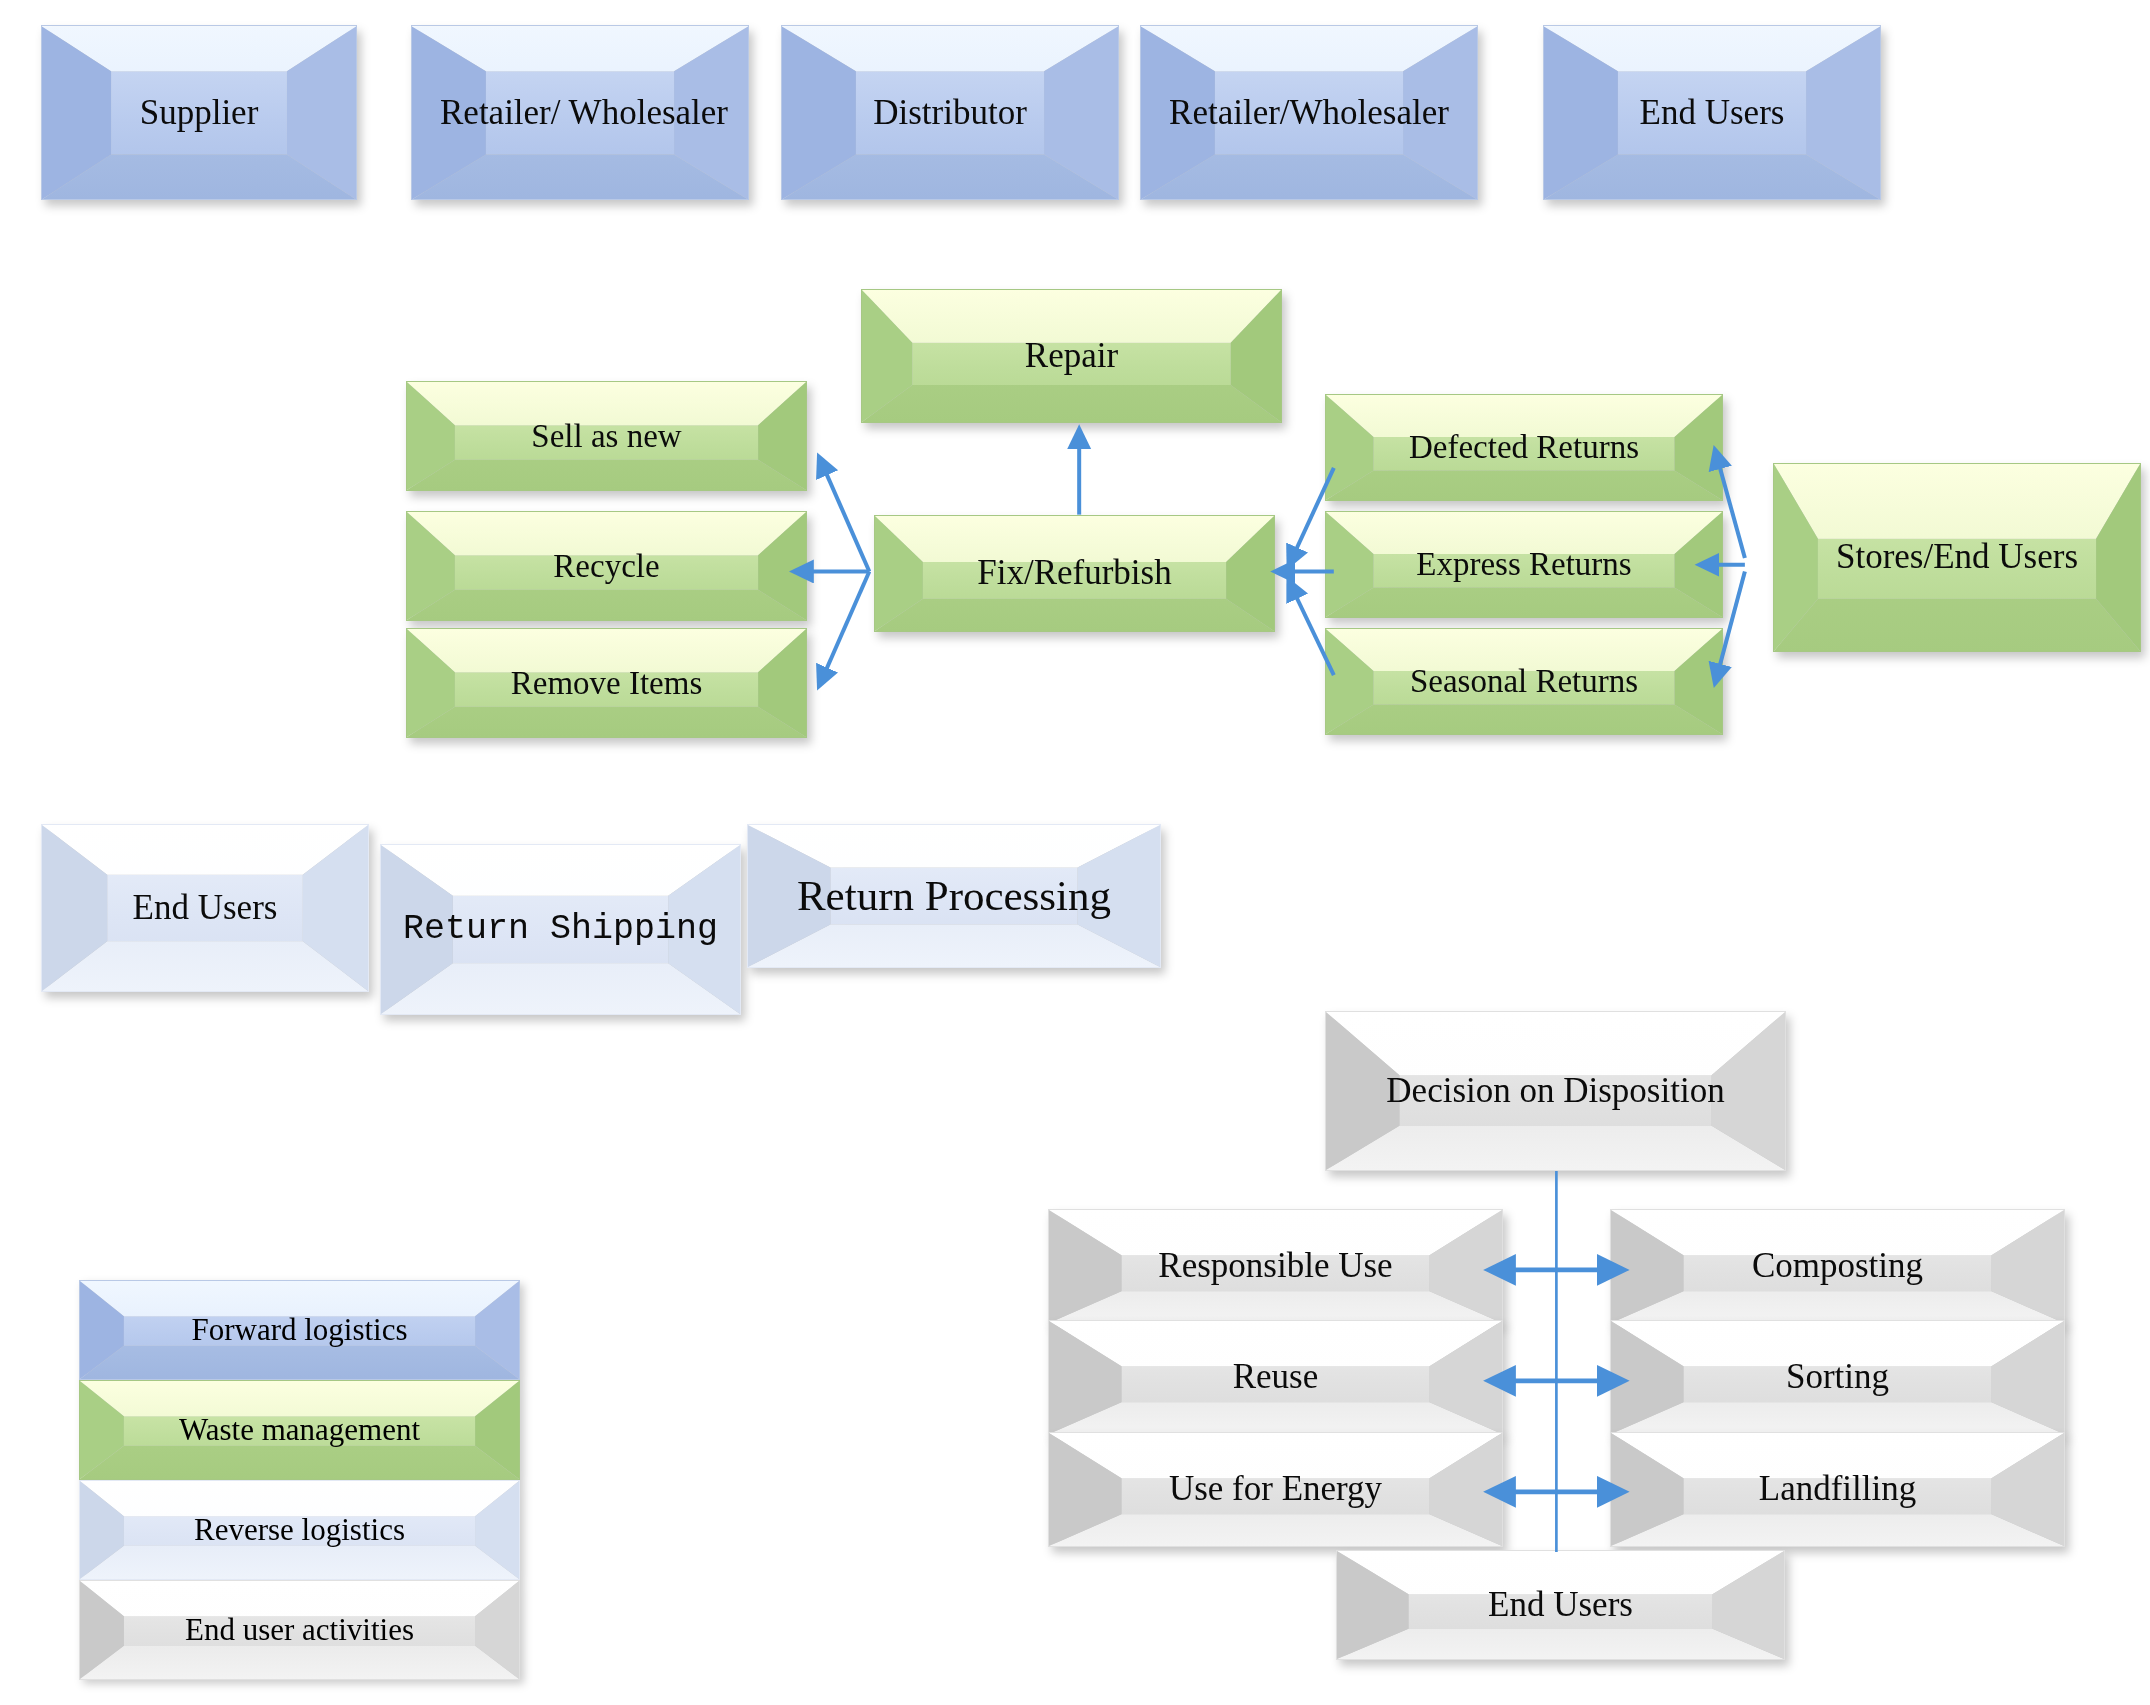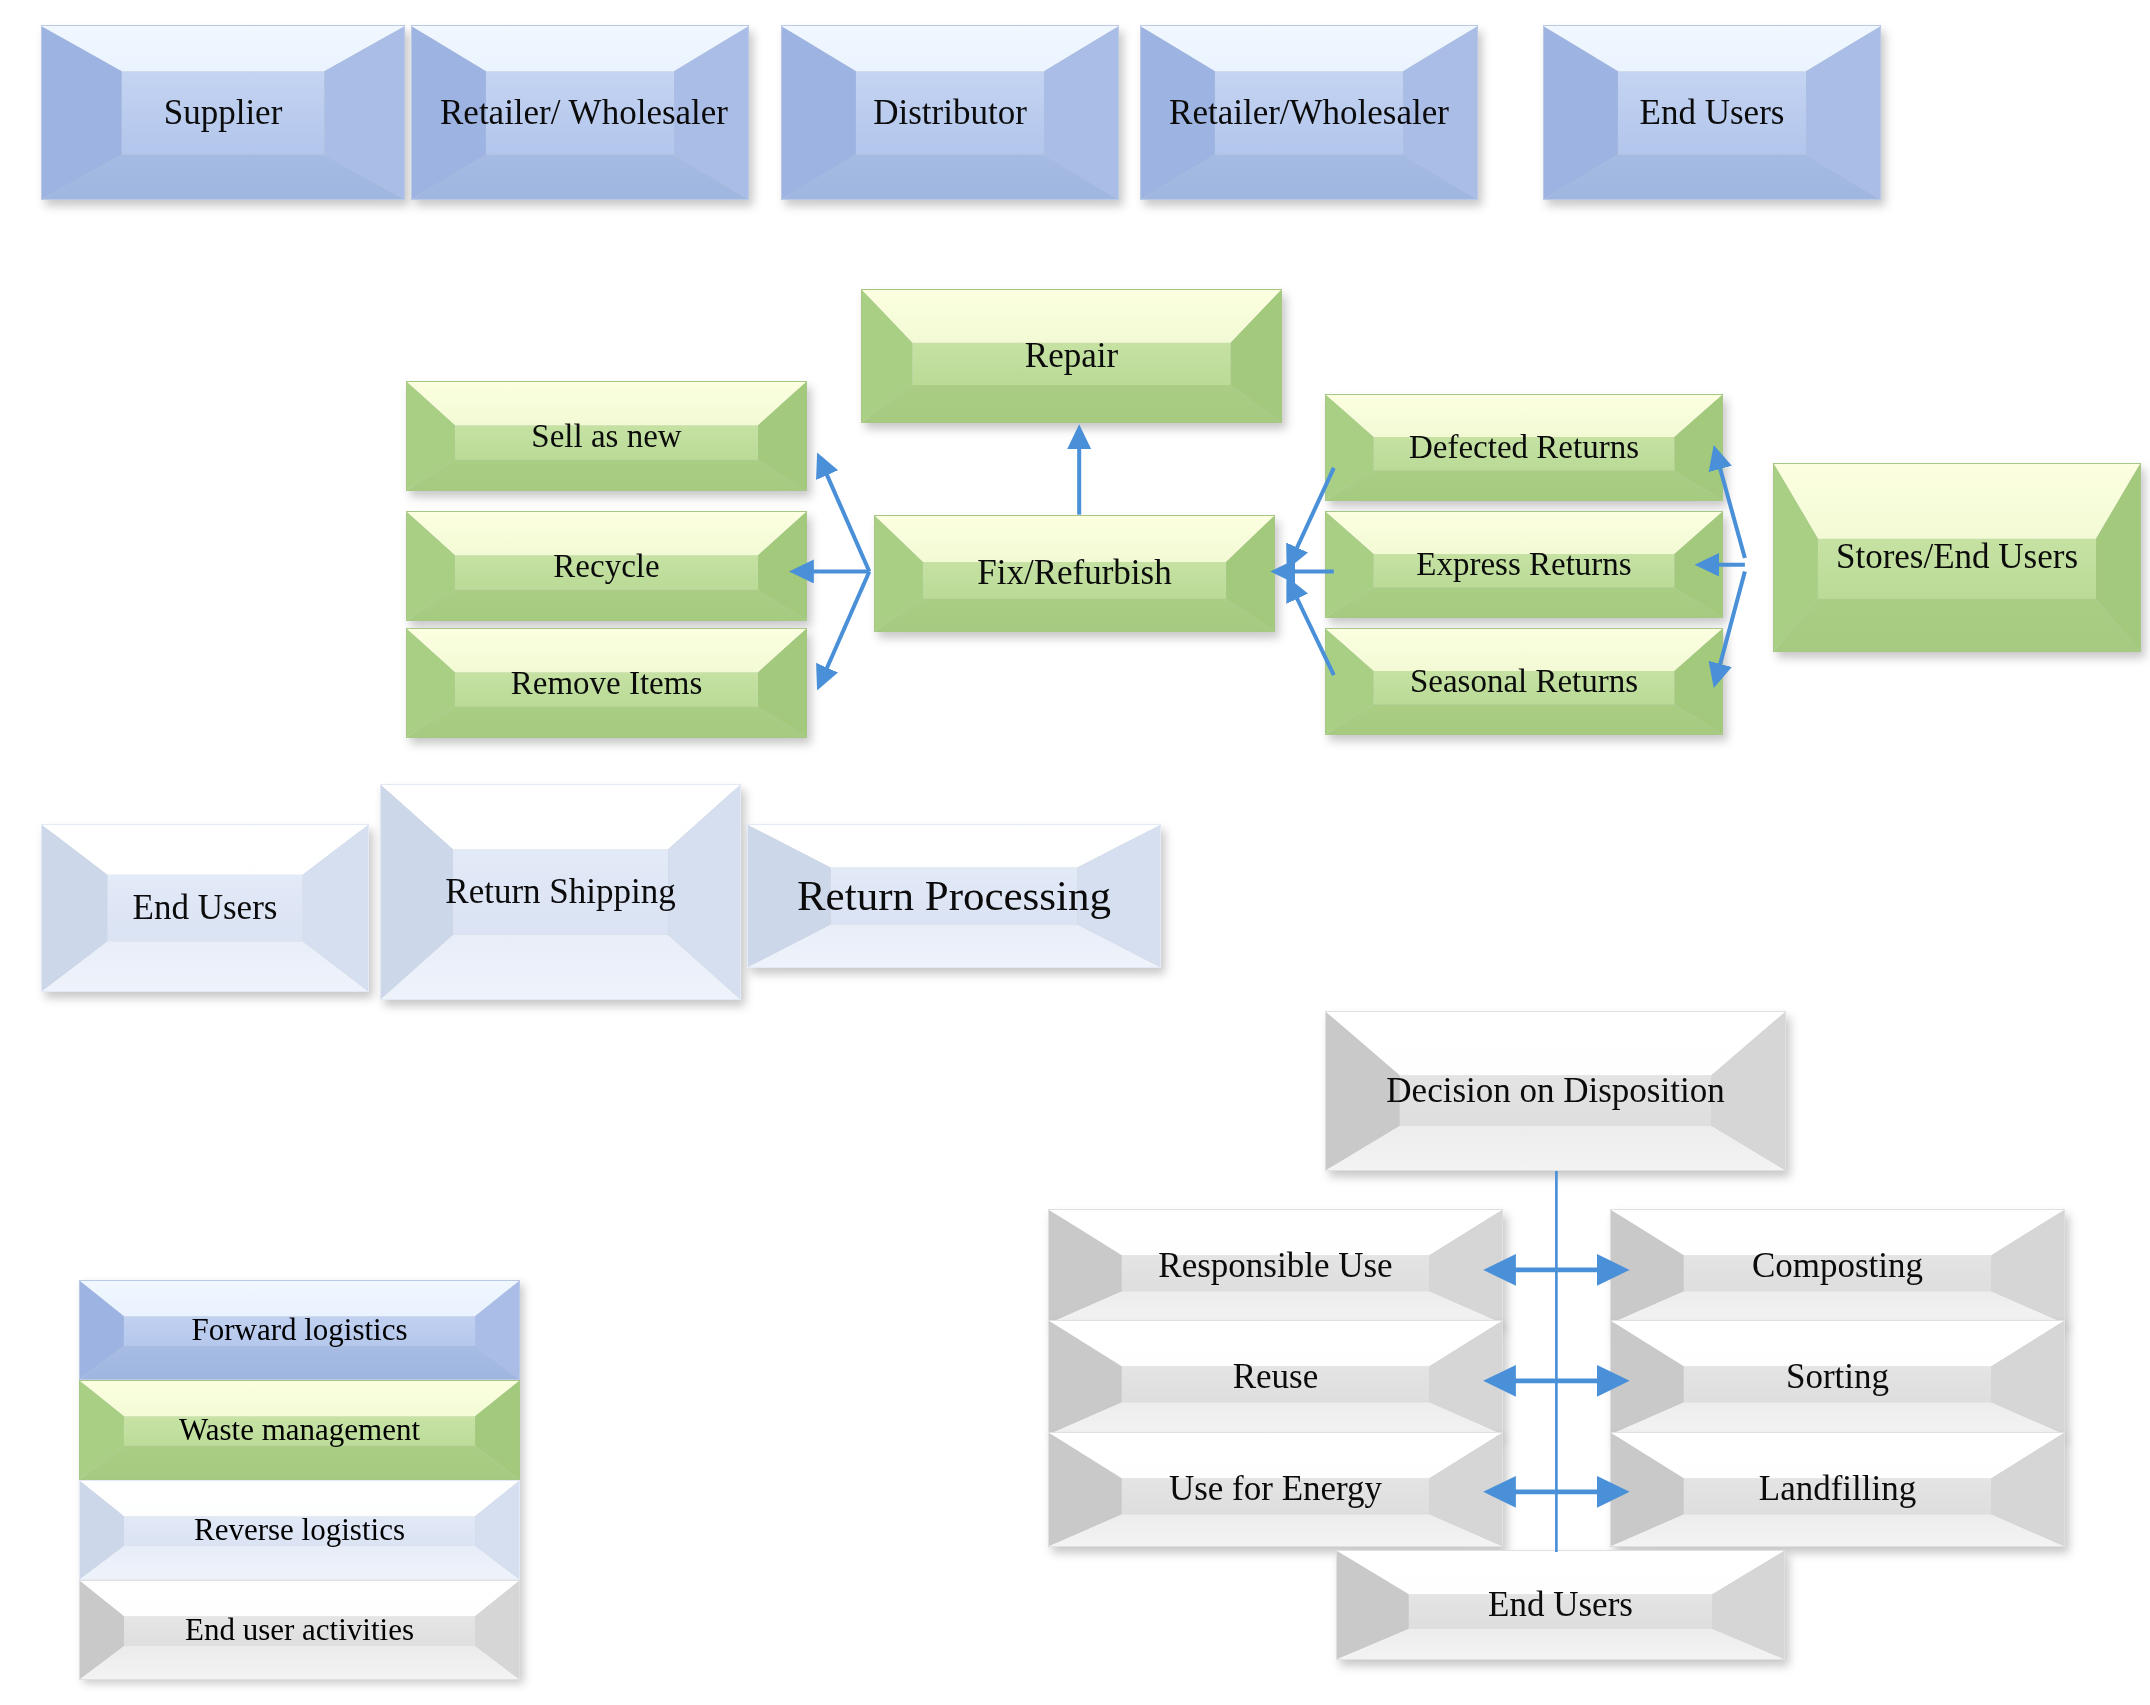--- a/index.html
+++ b/index.html
@@ -160,21 +160,21 @@
     <line x1="2328" y1="1900" x2="2252" y2="1900" stroke="#4a90d9" stroke-width="7" marker-end="url(#ah2)"></line>
     <line x1="2328" y1="1900" x2="2404" y2="1900" stroke="#4a90d9" stroke-width="7" marker-end="url(#ah2)"></line>
 
     <line x1="2328" y1="2066" x2="2252" y2="2066" stroke="#4a90d9" stroke-width="7" marker-end="url(#ah2)"></line>
     <line x1="2328" y1="2066" x2="2404" y2="2066" stroke="#4a90d9" stroke-width="7" marker-end="url(#ah2)"></line>
 
     <line x1="2328" y1="2232" x2="2252" y2="2232" stroke="#4a90d9" stroke-width="7" marker-end="url(#ah2)"></line>
     <line x1="2328" y1="2232" x2="2404" y2="2232" stroke="#4a90d9" stroke-width="7" marker-end="url(#ah2)"></line>
   </svg>
 
-  <div class="box blue" style="left:41px; top:25.4px; width:364px; height:175px; font-size:35px;">
+  <div class="box blue" style="left:41px; top:25.4px; width:316px; height:175px; font-size:35px;">
     <div class="face">
       <div class="f center"></div>
         <div class="f top"></div>
         <div class="f bottom"></div>
       <div class="f left"></div>
         <div class="f right"></div>
     </div>
     <span class="label">Supplier</span>
   </div>
 
@@ -325,21 +325,21 @@
     <div class="face">
       <div class="f center"></div>
         <div class="f top"></div>
         <div class="f bottom"></div>
       <div class="f left"></div>
         <div class="f right"></div>
     </div>
     <span class="label">End Users</span>
   </div>
 
-  <div class="box pale" style="left:380px; top:784px; width:361px; height:216px; font-size:35px;">
+  <div class="box pale" style="left:380px; top:844px; width:361px; height:171px; font-size:35px;font-family:Liberation Mono, monospace;">
     <div class="face">
       <div class="f center"></div>
         <div class="f top"></div>
         <div class="f bottom"></div>
       <div class="f left"></div>
         <div class="f right"></div>
     </div>
     <span class="label">Return Shipping</span>
   </div>
 

